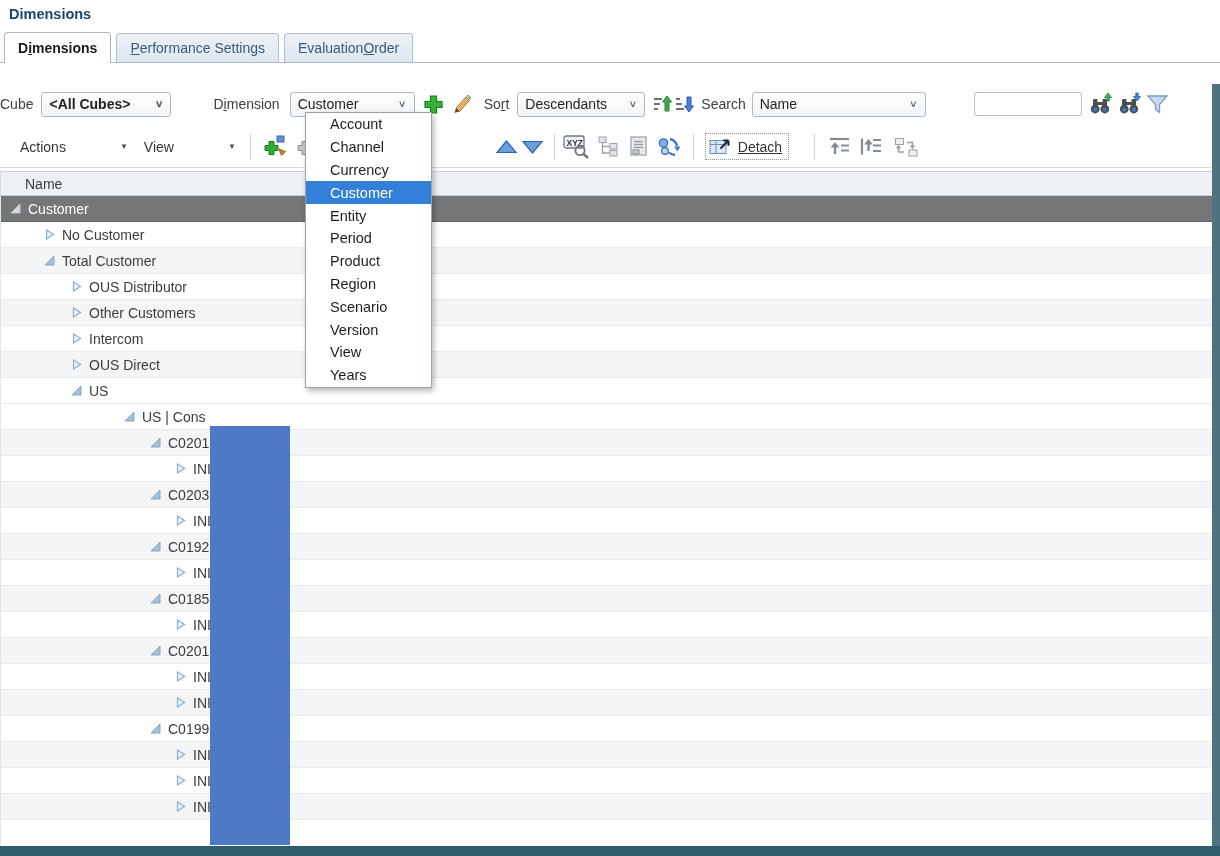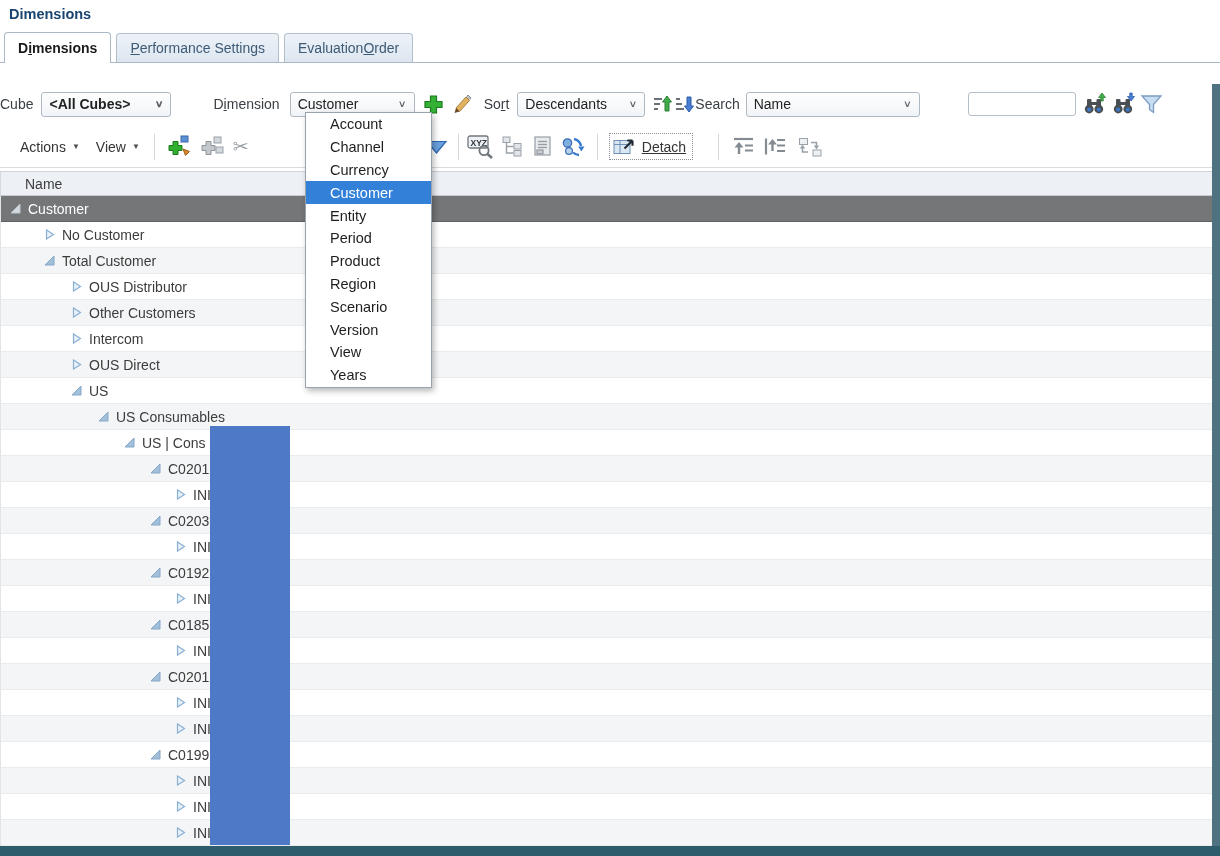--- a/index.html
+++ b/index.html
@@ -21,21 +21,21 @@
   .filterbar { position:absolute; left:0; top:82px; width:1212px; height:44px; display:flex; align-items:center; padding-left:0; background:#fff; }
   .flabel { font-size:14px; color:#3a3f44; white-space:nowrap; }
   .select { height:25px; border:1px solid #aeb9c4; border-radius:3px; background:linear-gradient(#fefefe,#f1f4f7);
             display:flex; align-items:center; justify-content:space-between; padding:0 7px; font-size:14px; color:#222; cursor:default; }
   .select .chev { font-size:12px; color:#5a6168; margin-left:8px; transform:scaleY(.8); }
   .txtinput { height:24px; border:1px solid #b6bfc9; border-radius:3px; background:#fff; font-size:13px; padding:0 5px; font-family:"Liberation Sans",sans-serif; }
   .ibtn { display:flex; align-items:center; justify-content:center; cursor:default; }
 
   
   .toolbar { position:absolute; left:0; top:126px; width:1212px; height:42px; display:flex; align-items:center; padding-left:20px; border-bottom:1px solid #d8dce0; background:#fff; }
-  .menubtn { display:flex; align-items:center; font-size:14px; color:#333; cursor:default; }
+  .menubtn { display:flex; align-items:center; font-size:14px; color:#333; cursor:default;gap:48px; }
   .menubtn .marrow { font-size:8px; color:#4a4f54; margin-left:6px; }
   .vsep { width:1px; height:26px; background:#d3d7db; }
   .detach { display:flex; align-items:center; outline:1px dotted #8a9096; padding:2px 6px 2px 3px; font-size:14px; color:#333; cursor:default;text-decoration:underline; }
   .detach span { margin-left:6px; }
   .cuticon { font-size:19px; color:#9aa0a6; }
 
   
   .tree-header { position:absolute; left:0; top:171px; width:1212px; height:25px; background:#edf1f6;
                  border-top:1px solid #cdd3d9; border-bottom:1px solid #c6cbd1; border-left:1px solid #d5dade;
                  display:flex; align-items:center; padding-left:24px; font-size:14px; color:#3c3c3c; }
@@ -135,21 +135,21 @@
     <svg width="20" height="20" viewBox="0 0 20 20">
       <g stroke="#6a7075" stroke-width="2">
           <line x1="1" y1="5" x2="5" y2="5"></line>
           <line x1="1" y1="10" x2="7" y2="10"></line>
           <line x1="1" y1="15" x2="9" y2="15"></line>
         </g>
       <polygon points="14,18 9.5,12 12,12 12,3 16,3 16,12 18.5,12" fill="#4a7fd4" stroke="#2f5ea8"></polygon>
     </svg>
   </span>
 
-  <span class="flabel" style="">Search</span>
+  <span class="flabel" style="margin-left:6px;">Search</span>
   <div class="select" style="margin-left:6px;width:174px;">
     <span>Name</span>
     <span class="chev">∨</span>
   </div>
 
   <input class="txtinput" style="margin-left: 48px; width: 108px;" value="">
 
   <span class="ibtn" style="margin-left:6px;">
     <svg width="25" height="24" viewBox="0 0 25 24">
       <g fill="#4a4f54">
@@ -366,28 +366,20 @@
       </span>
       <span class="tlabel">OUS Direct</span>
     </div>
     <div class="trow">
       <span class="tw-wrap" style="margin-left:69px">
         <svg class="twisty exp" width="11" height="11" viewBox="0 0 11 11">
           <polygon points="10,1 10,10 1,10"></polygon>
         </svg>
       </span>
       <span class="tlabel">US</span>
-    </div>
-    <div class="trow band">
-      <span class="tw-wrap" style="margin-left:96px">
-        <svg class="twisty exp" width="11" height="11" viewBox="0 0 11 11">
-          <polygon points="10,1 10,10 1,10"></polygon>
-        </svg>
-      </span>
-      <span class="tlabel">US Consumables</span>
     </div>
     <div class="trow">
       <span class="tw-wrap" style="margin-left:122px">
         <svg class="twisty exp" width="11" height="11" viewBox="0 0 11 11">
           <polygon points="10,1 10,10 1,10"></polygon>
         </svg>
       </span>
       <span class="tlabel">US | Cons</span>
     </div>
     <div class="trow band">

